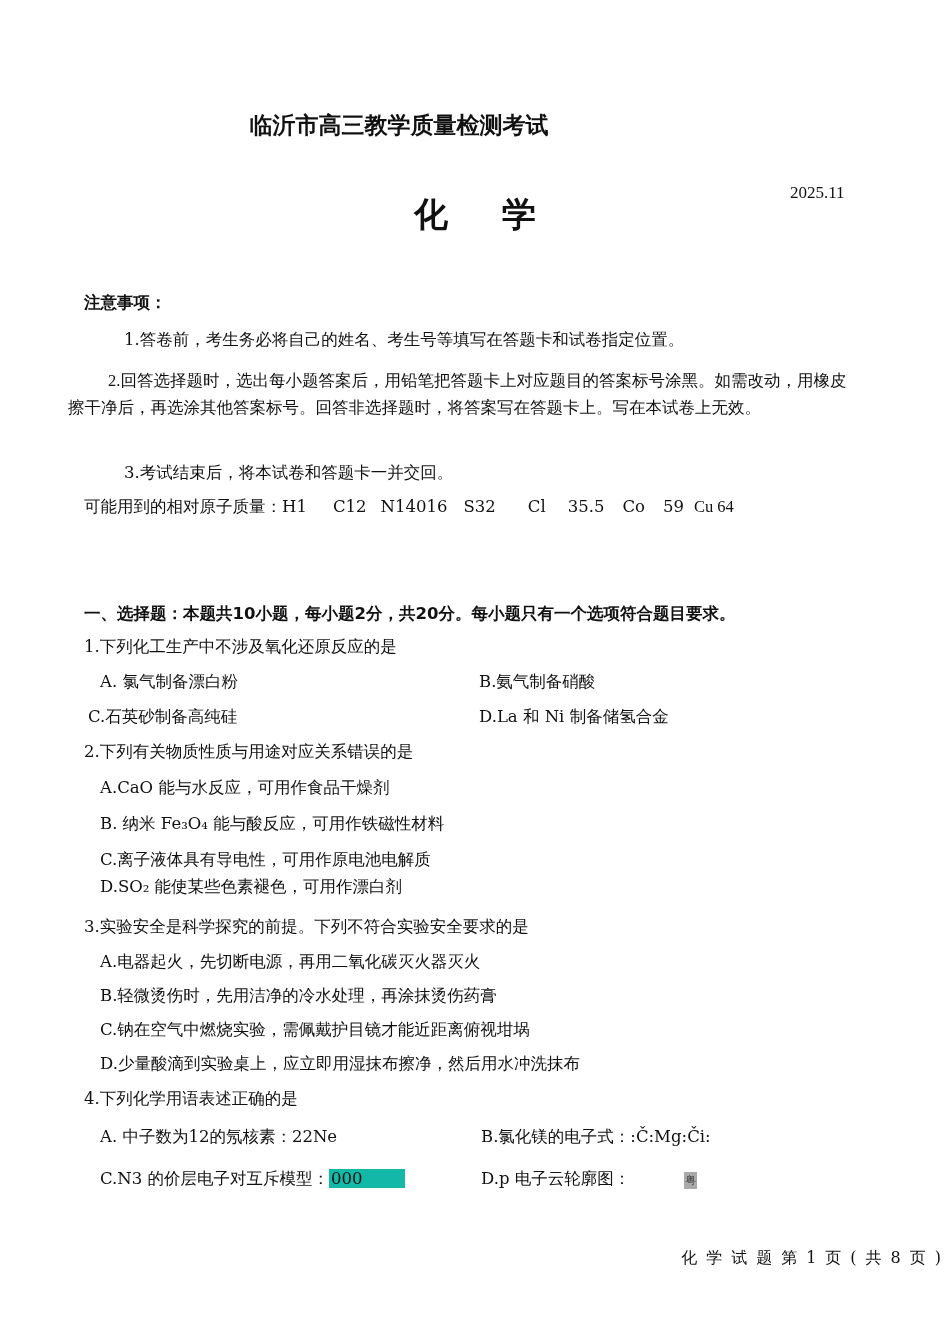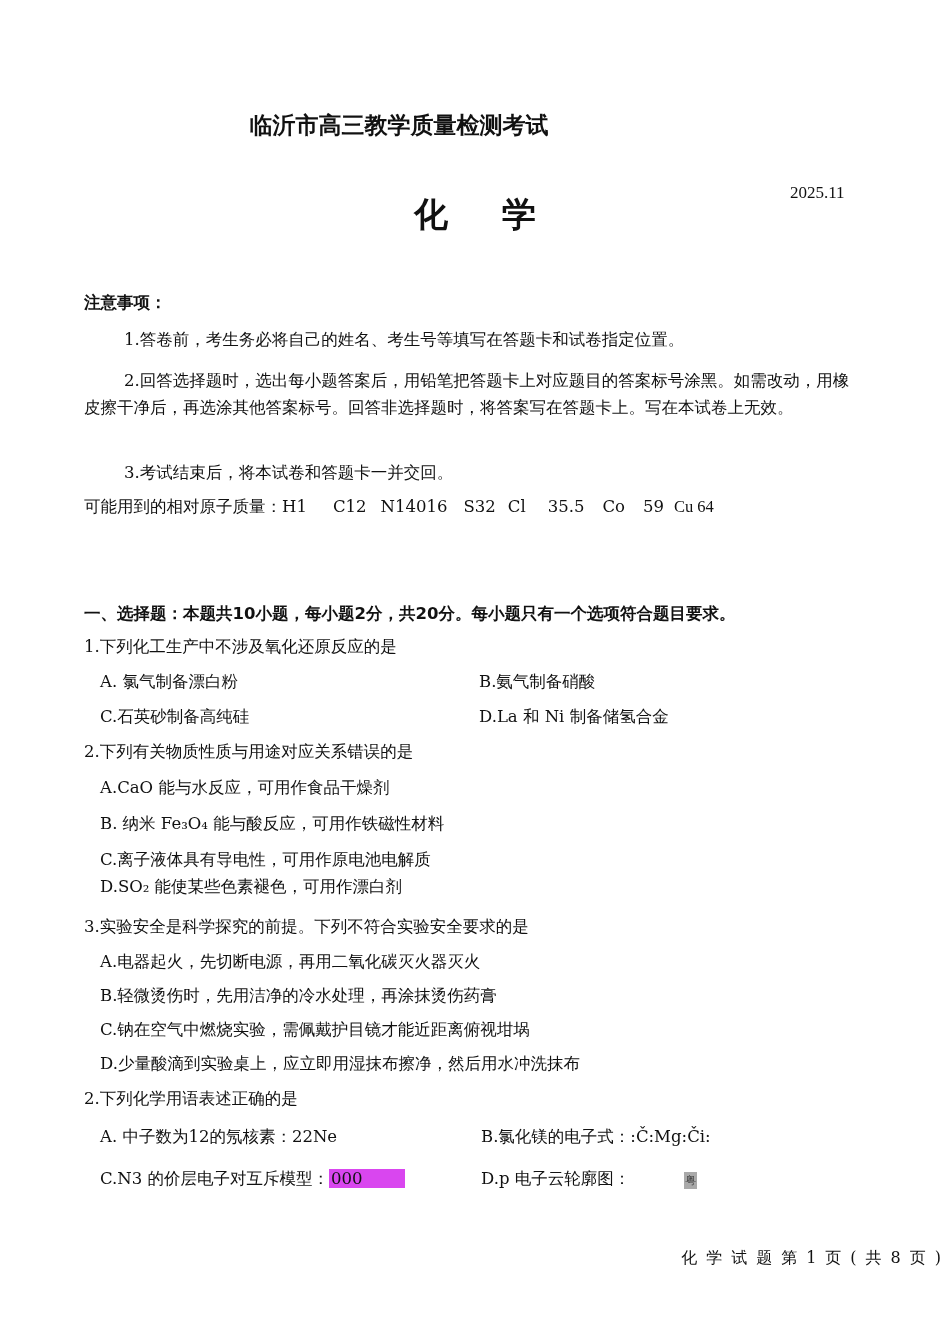--- a/index.html
+++ b/index.html
@@ -17,63 +17,63 @@
   .subject {
     left: 0; width: 950px; top: 164px; text-align: center;
     font-family: "DejaVu Sans", sans-serif; font-weight: bold;
     font-size: 34px; letter-spacing: 54px; padding-left: 54px; box-sizing: border-box; margin-top: 28px;
   }
   .date {
     left: 790px; top: 183px; font-family: "Liberation Serif", serif; font-size: 17px;
   }
   .body-text { font-size: 16.5px; }
   .bold-sans { font-family: "DejaVu Sans", sans-serif; font-weight: bold; font-size: 16.5px; }
-  .para2 { left: 84px; width: 780px; white-space: normal; line-height: 27px; font-size: 16.5px; text-indent: 40px; }
-  .gray-box { background: #d946ef; padding: 0 2px; }
+  .para2 { left: 68px; width: 780px; white-space: normal; line-height: 27px; font-size: 16.5px; text-indent: 40px; font-family: Liberation Serif, serif; }
+  .gray-box { background: #14b8a6; padding: 0 2px; }
   .tiny-box { display:inline-block; background:#a9a9a9; color:#444; font-size:11px; width:13px; height:17px; text-align:center; line-height:17px; }
   .footer { left: 0; width: 950px; top: 1248px; text-align: right; font-size: 16px; letter-spacing: 9px; }
   .latin { font-family: "Liberation Serif", serif; }
 </style>
 </head>
 <body>
 
 <div class="abs title">临沂市高三教学质量检测考试</div>
 <div class="abs subject">化学</div>
 <div class="abs date">2025.11</div>
 
 <div class="abs bold-sans" style="left:84px; top:292px;">注意事项：</div>
 <div class="abs body-text" style="left:124px; top:329px;">1.答卷前，考生务必将自己的姓名、考生号等填写在答题卡和试卷指定位置。</div>
 <div class="abs para2" style="top:367px;">2.回答选择题时，选出每小题答案后，用铅笔把答题卡上对应题目的答案标号涂黑。如需改动，用橡皮擦干净后，再选涂其他答案标号。回答非选择题时，将答案写在答题卡上。写在本试卷上无效。</div>
 <div class="abs body-text" style="left:124px; top:462px;">3.考试结束后，将本试卷和答题卡一并交回。</div>
 
 <div class="abs body-text" style="left:84px; top:496px;">
-  <span>可能用到的相对原子质量：</span><span>H1</span><span style="margin-left:26px">C12</span><span style="margin-left:14px">N14016</span><span style="margin-left:16px">S32</span><span style="margin-left:12px">Cl</span><span style="margin-left:22px">35.5</span><span style="margin-left:18px">Co</span><span style="margin-left:18px">59</span><span class="latin" style="margin-left:10px">Cu 64</span>
+  <span>可能用到的相对原子质量：</span><span>H1</span><span style="margin-left:26px">C12</span><span style="margin-left:14px">N14016</span><span style="margin-left:16px">S32</span><span style="margin-left:32px">Cl</span><span style="margin-left:22px">35.5</span><span style="margin-left:18px">Co</span><span style="margin-left:18px">59</span><span class="latin" style="margin-left:10px">Cu 64</span>
 </div>
 
 <div class="abs bold-sans" style="left:84px; top:603px;">一、选择题：本题共10小题，每小题2分，共20分。每小题只有一个选项符合题目要求。</div>
 
 <div class="abs body-text" style="left:84px; top:636px;">1.下列化工生产中不涉及氧化还原反应的是</div>
 <div class="abs body-text" style="left:100px; top:671px;">A. 氯气制备漂白粉</div>
 <div class="abs body-text" style="left:479px; top:671px;">B.氨气制备硝酸</div>
-<div class="abs body-text" style="left:100px; top:706px;">C.石英砂制备高纯硅</div>
+<div class="abs body-text" style="left:88px; top:706px;">C.石英砂制备高纯硅</div>
 <div class="abs body-text" style="left:479px; top:706px;">D.La 和 Ni 制备储氢合金</div>
 
 <div class="abs body-text" style="left:84px; top:741px;">2.下列有关物质性质与用途对应关系错误的是</div>
 <div class="abs body-text" style="left:100px; top:777px;">A.CaO 能与水反应，可用作食品干燥剂</div>
 <div class="abs body-text" style="left:100px; top:813px;">B. 纳米 Fe₃O₄ 能与酸反应，可用作铁磁性材料</div>
 <div class="abs body-text" style="left:100px; top:849px;">C.离子液体具有导电性，可用作原电池电解质</div>
 <div class="abs body-text" style="left:100px; top:876px;">D.SO₂ 能使某些色素褪色，可用作漂白剂</div>
 
 <div class="abs body-text" style="left:84px; top:916px;">3.实验安全是科学探究的前提。下列不符合实验安全要求的是</div>
 <div class="abs body-text" style="left:100px; top:951px;text-align:center;">A.电器起火，先切断电源，再用二氧化碳灭火器灭火</div>
 <div class="abs body-text" style="left:100px; top:985px;">B.轻微烫伤时，先用洁净的冷水处理，再涂抹烫伤药膏</div>
 <div class="abs body-text" style="left:100px; top:1019px;">C.钠在空气中燃烧实验，需佩戴护目镜才能近距离俯视坩埚</div>
 <div class="abs body-text" style="left:100px; top:1053px;">D.少量酸滴到实验桌上，应立即用湿抹布擦净，然后用水冲洗抹布</div>
 
-<div class="abs body-text" style="left:84px; top:1088px;">2.下列化学用语表述正确的是</div>
+<div class="abs body-text" style="left:84px; top:1088px;">4.下列化学用语表述正确的是</div>
 <div class="abs body-text" style="left:100px; top:1126px;">A. 中子数为12的氖核素：22Ne</div>
 <div class="abs body-text" style="left:481px; top:1126px;">B.氯化镁的电子式：:Č:Mg:Či:</div>
 <div class="abs body-text" style="left:100px; top:1168px;">
   <span>C.N3 的价层电子对互斥模型：</span><span class="gray-box" style="display:inline-block;width:72px;">000</span>
 </div>
 <div class="abs body-text" style="left:481px; top:1168px;">
   <span>D.p 电子云轮廓图：</span><span class="tiny-box" style="margin-left:54px;">粤</span>
 </div>
 
 <div class="abs footer">化学试题第1页(共8页)</div>

